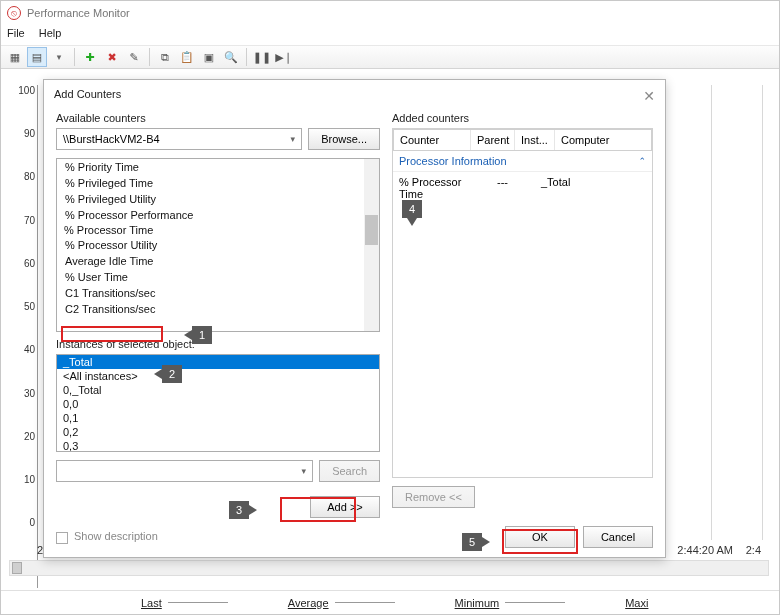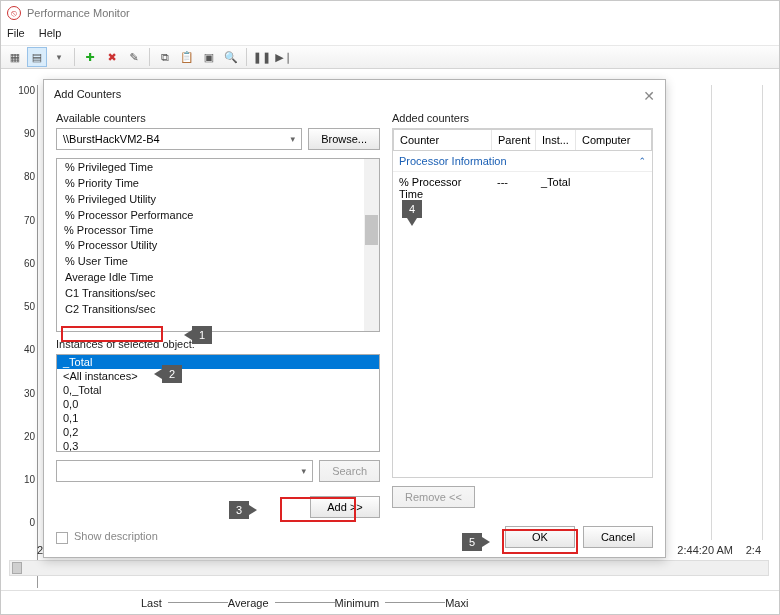--- a/index.html
+++ b/index.html
@@ -14,21 +14,21 @@
   .tsep { width:1px;height:18px;background:#cfcfcf;margin:0 3px;}
   .chart-area { position: absolute; left:0; top:70px; right:0; bottom:26px; }
   .yaxis { position:absolute; left:6px; top:14px; bottom:48px; width:30px; }
   .yaxis div { position:absolute; right:2px; font-size:10px; color:#333;}
   .plot { position:absolute; left:36px; top:14px; right:10px; bottom:0; border-left:1px solid #999;}
   .grid { position:absolute; inset:0; }
   .grid .vline { position:absolute; top:0; bottom:48px; width:1px; background:#d8d8d8;}
   .timeaxis { position:absolute; left:36px; right:10px; bottom:32px; display:flex; justify-content:space-between; color:#333; font-size:10px;}
   .hscroll { position:absolute; left:8px; right:10px; bottom:12px; height:16px; background:#f0f0f0; border:1px solid #ddd;}
   .hscroll .thumb{position:absolute;left:2px;top:1px;height:12px;width:10px;background:#cfcfcf;border:1px solid #aaa;}
-  .status { position:absolute; left:0; right:0; bottom:0; height:24px; border-top:1px solid #e0e0e0; display:flex; align-items:center; padding-left:140px; color:#222; font-size:11px;}
+  .status { position:absolute; left:0; right:0; bottom:0; height:24px; border-top:1px solid #e0e0e0; display:flex; align-items:center; gap:60px; padding-left:140px; color:#222; font-size:11px;text-decoration:underline;}
   .status span.field{display:flex;align-items:center;gap:6px;}
   .status .box{width:60px;height:1px;border-bottom:1px solid #999;}
 
   
   .dialog { position: absolute; left:42px; top:78px; width:623px; height:479px; background:#fff; border:1px solid #b3b3b3; box-shadow:0 3px 10px rgba(0,0,0,0.2); }
   .dialog .dlg-title { padding:8px 10px; display:flex;justify-content:space-between;align-items:flex-start;color:#222;font-size:12px;}
   .dialog .close{color:#888;font-size:14px;cursor:default;}
   .dialog .cols{display:flex; gap:12px; padding:0 12px;}
   .col-left{width:324px;}
   .col-right{flex:1;}
@@ -156,28 +156,28 @@
         <div class="combo">
           <div class="combo-input">
             <span>\\BurstHackVM2-B4</span>
             <span class="chev">▾</span>
           </div>
           <div class="btn">Browse...</div>
         </div>
 
         <div class="listbox counters-box">
           <div class="inner">
+            <div class="counter-item">% Priority Time</div>
             <div class="counter-item">% Privileged Time</div>
-            <div class="counter-item">% Priority Time</div>
             <div class="counter-item">% Privileged Utility</div>
             <div class="counter-item">% Processor Performance</div>
             <div class="counter-item hl" id="hl-counter">% Processor Time</div>
             <div class="counter-item">% Processor Utility</div>
+            <div class="counter-item">Average Idle Time</div>
             <div class="counter-item">% User Time</div>
-            <div class="counter-item">Average Idle Time</div>
             <div class="counter-item">C1 Transitions/sec</div>
             <div class="counter-item">C2 Transitions/sec</div>
           </div>
           <div class="scrollbar">
               <div class="thumb"></div>
             </div>
         </div>
 
         <div class="subtle">Instances of selected object:</div>
         <div class="listbox instances-box">
@@ -200,21 +200,21 @@
 
         <div style="text-align:right;margin-top:14px">
           <div class="btn" style="width:70px">Add &gt;&gt;</div>
         </div>
       </div>
 
       <div class="col-right">
         <div class="section-h">Added counters</div>
         <div class="right-table">
           <div class="table-head">
-            <div class="th" style="width:98px">Counter</div>
+            <div class="th" style="width:77px">Counter</div>
             <div class="th" style="width:44px">Parent</div>
             <div class="th" style="width:40px">Inst...</div>
             <div class="th" style="flex:1;border-right:none">Computer</div>
           </div>
           <div class="group-row">
             <span>Processor Information</span>
             <span class="chev" style="color:#1a5fb4">⌃</span>
           </div>
           <div class="data-row">
             <div class="td" style="width:98px">% Processor Time</div>

